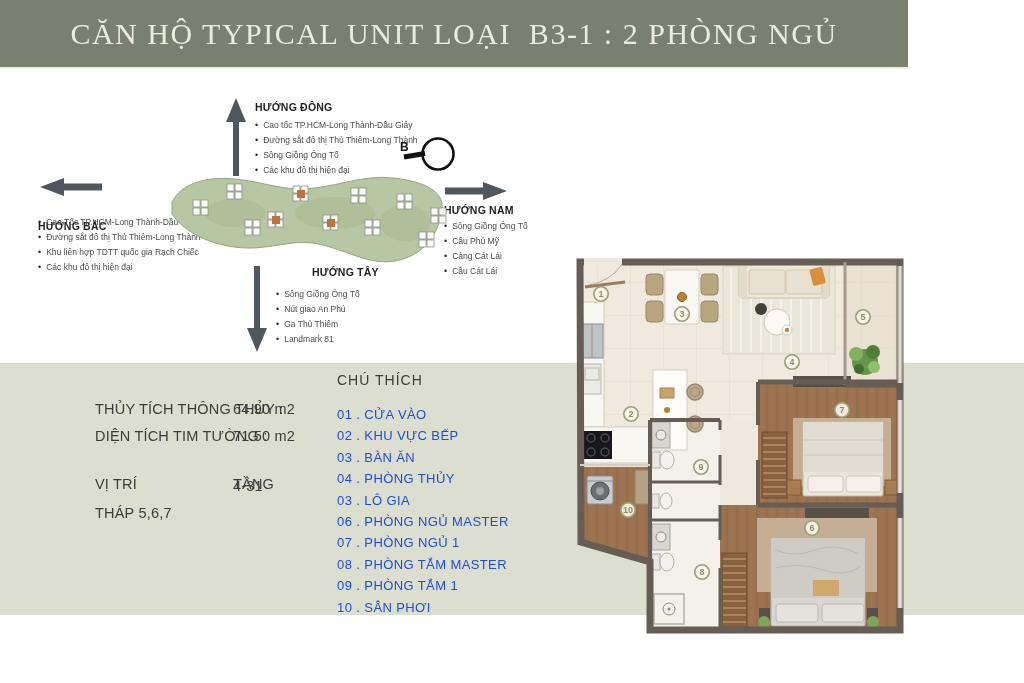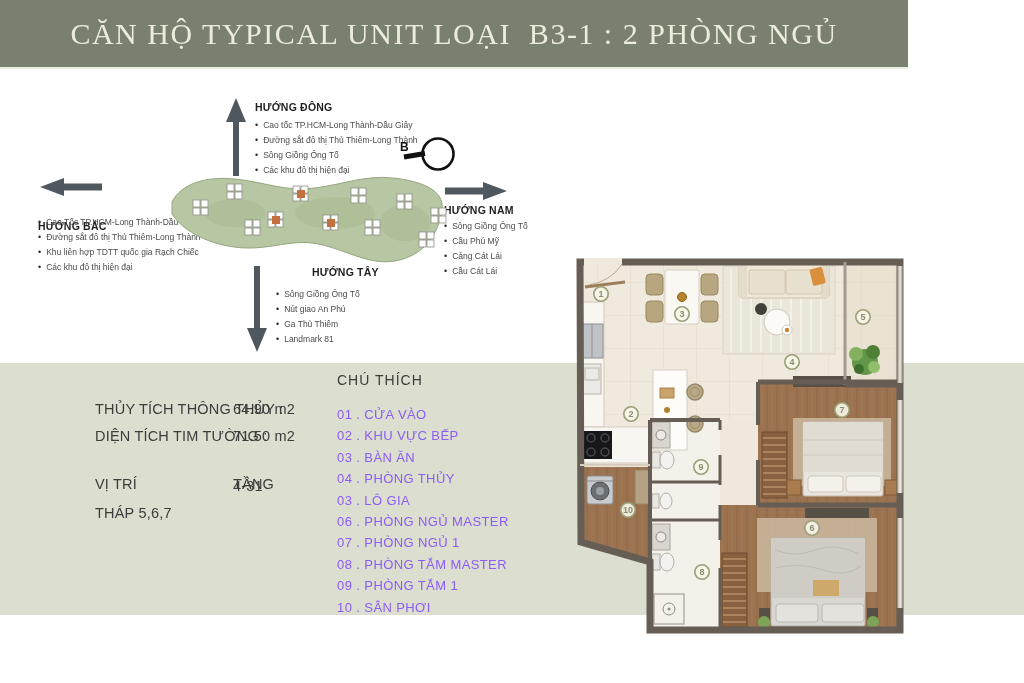--- a/index.html
+++ b/index.html
@@ -25,21 +25,21 @@
   ul.dir-list{list-style:none;margin:0;padding:0;}
   ul.dir-list li{
     font-size:8.5px;color:#4a4a4a;line-height:15px;white-space:nowrap;
   }
   ul.dir-list li::before{content:"•";margin-right:5px;color:#2a2a2a;font-size:9px;}
   
   .info-text{font-size:14.5px;color:#3c3c3a;letter-spacing:.2px;white-space:nowrap;}
   
   .legend-title{font-size:14px;color:#3c3c3a;letter-spacing:1px;}
   .legend-list{display:flex;flex-direction:column;}
-  .legend-row{height:21.4px;font-size:13px;color:#8b5cf6;letter-spacing:.4px;white-space:nowrap;}
+  .legend-row{height:21.4px;font-size:13px;color:#1d4ed8;letter-spacing:.4px;white-space:nowrap;}
   svg text{font-family:"Liberation Sans",sans-serif;}
 </style>
 </head>
 <body>
 
 <div class="abs header-band">
   <div class="header-title">CĂN HỘ TYPICAL UNIT LOẠI  B3-1 : 2 PHÒNG NGỦ</div>
 </div>
 
 <div class="abs sage-band"></div>

